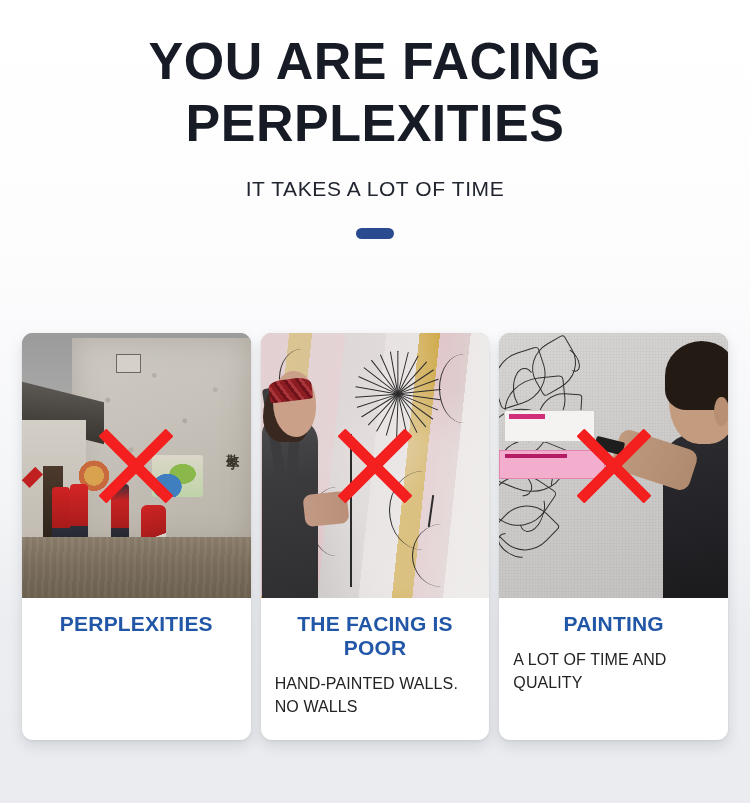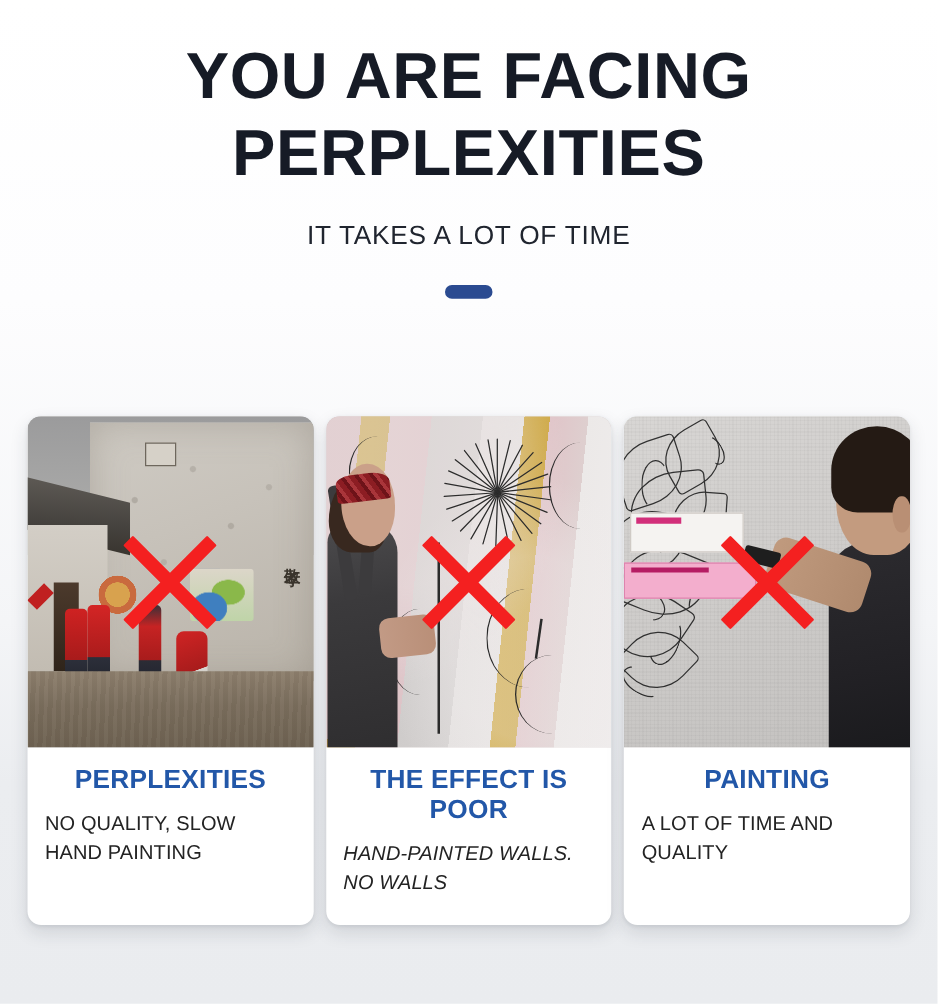--- a/index.html
+++ b/index.html
@@ -139,21 +139,21 @@
     margin-top: 12px;
     font-size: 16px;
     line-height: 23px;
     font-weight: 400;
     color: #232323;
     letter-spacing: 0.1px;
   }
 
   .card-1 .card-text,
   .card-3 .card-text { text-align: left; }
-  .card-2 .card-text { text-align: left; font-style: italic; }
+  .card-2 .card-text { text-align: left; }
 
   
   .photo-rural { background: #a9a6a2; }
   .ph1-sky {
     position: absolute; left:0; top:0; width:100%; height:42%;
     background: linear-gradient(180deg,#9b9b9c 0%, #a8a8a7 60%, #b0aeab 100%);
   }
   .ph1-wall {
     position: absolute; left: 22%; top: 2%; width: 78%; height: 78%;
     background: linear-gradient(160deg,#cfcbc4 0%, #c7c2ba 40%, #b9b3a9 100%);
@@ -438,21 +438,20 @@
           <div class="ph1-head h1c"></div>
           <div class="ph1-ground"></div>
         </div>
         <div class="x-mark">
           <span class="a"></span>
             <span class="b"></span>
         </div>
       </div>
       <div class="card-body">
         <div class="card-title">PERPLEXITIES</div>
-        <div class="card-text">NO QUALITY, SLOW HAND PAINTING</div>
       </div>
     </div>
 
     <div class="card card-2">
       <div class="card-media">
         <div class="photo photo-floral">
           <div class="ph2-bg"></div>
           <div class="ph2-overlay"></div>
 
           <div class="ph2-flower">
@@ -501,21 +500,21 @@
             <div class="ph2-arm"></div>
           </div>
           <div class="ph2-brush"></div>
         </div>
         <div class="x-mark">
           <span class="a"></span>
             <span class="b"></span>
         </div>
       </div>
       <div class="card-body">
-        <div class="card-title">THE EFFECT IS POOR</div>
+        <div class="card-title">THE FACING IS POOR</div>
         <div class="card-text">HAND-PAINTED WALLS. NO WALLS</div>
       </div>
     </div>
 
     <div class="card card-3">
       <div class="card-media">
         <div class="photo photo-lineart">
           <div class="ph3-wall"></div>
 
           <div class="ph3-art">

